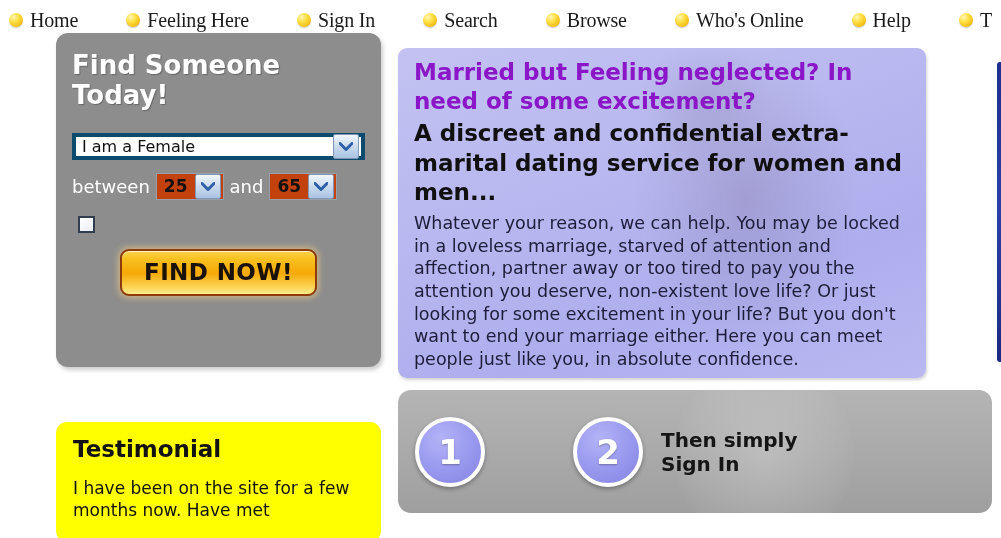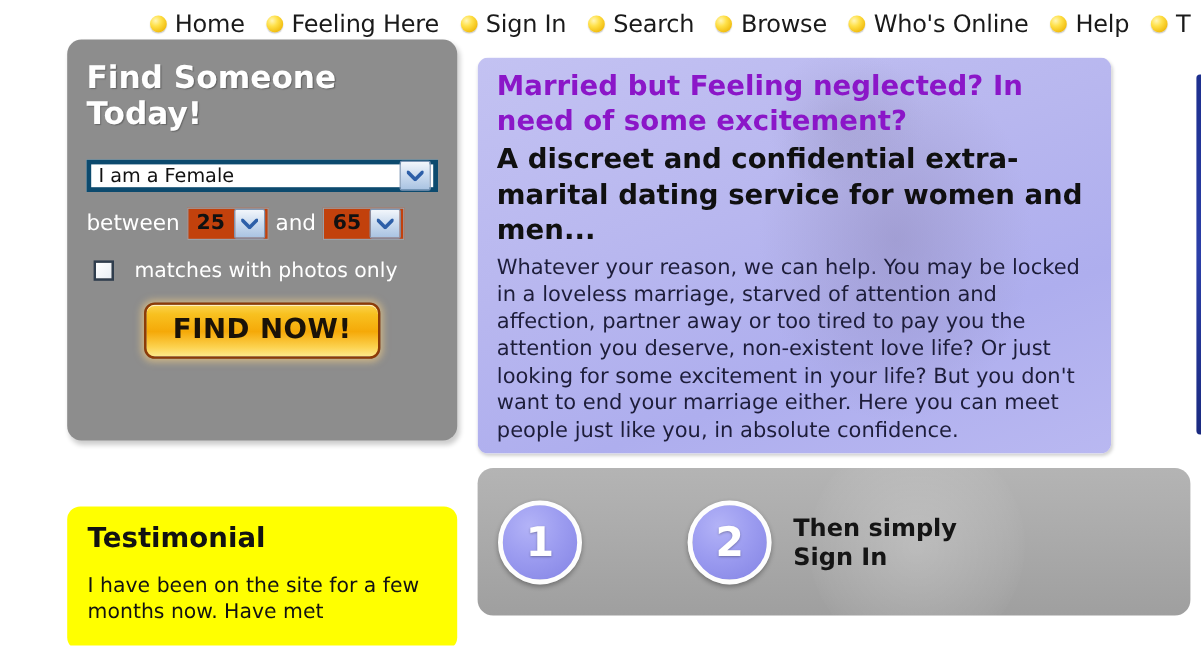--- a/index.html
+++ b/index.html
@@ -17,23 +17,24 @@
 
   
   #topnav {
     position: absolute;
     left: 0; top: 0;
     width: 1001px;
     height: 40px;
     background: #ffffff;
     display: flex;
     align-items: center;
-    justify-content: flex-end;
+    justify-content: space-between;
     white-space: nowrap;
     overflow: hidden;
+    font-family: Liberation Serif, serif;
   }
   .nav-item {
     display: inline-flex;
     align-items: center;
     margin: 0 9px;
     font-size: 20px;
     color: #1a1a1a;
     letter-spacing: -0.2px;
     text-decoration: none;
   }
@@ -348,21 +349,20 @@
       <span class="sel-arrow">
         <svg width="14" height="9" viewBox="0 0 14 9">
             <path d="M1 1.5 L7 7.5 L13 1.5" stroke="#2d5fa8" stroke-width="3" fill="none" stroke-linecap="round" stroke-linejoin="round"></path>
           </svg>
       </span>
     </span>
   </div>
 
   <div id="checkbox-row">
     <span id="cb-photos"></span>
-    <span id="cb-label">matches with photos only</span>
   </div>
 
   <div id="find-now-wrap">
     <span id="find-now">FIND NOW!</span>
   </div>
 </div>
 
 <div id="testimonial-panel">
   <div id="testimonial-title">Testimonial</div>
   <div id="testimonial-body">I have been on the site for a few months now. Have met</div>

